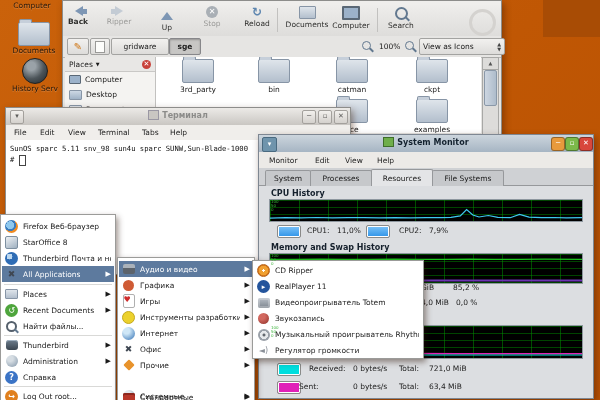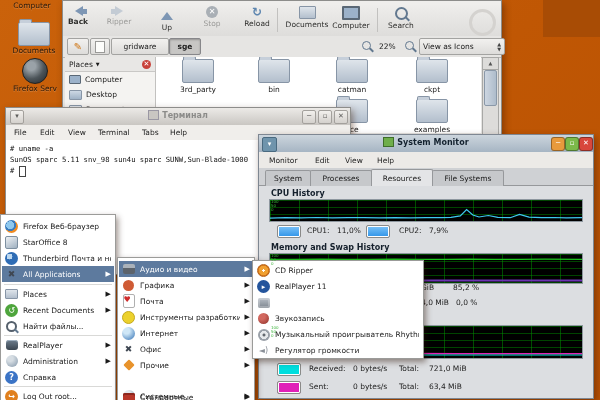--- a/index.html
+++ b/index.html
@@ -94,21 +94,21 @@
 
   <div class="abs" style="left:543px;top:0;width:57px;height:37px;background:#a84c05;"></div>
 
   <div class="abs dlabel" style="left:2px;top:1px;width:60px;">Computer</div>
   <div class="abs" style="left:8px;top:18px;width:52px;">
     <div class="dfolder" style="margin:4px auto 0;"></div>
     <div class="dlabel">Documents</div>
   </div>
   <div class="abs" style="left:6px;top:58px;width:58px;">
     <div class="globe" style="margin:0 auto;"></div>
-    <div class="dlabel ellip">Firefox Serv</div>
+    <div class="dlabel ellip">History Serv</div>
   </div>
 
   <div class="win" style="left:62px;top:0;width:438px;height:134px;">
     <div class="abs" style="left:0;top:0;right:0;height:4px;background:#efeeec;border-bottom:1px solid #c9c8c6;"></div>
 
     <div class="abs" style="left:0;top:4px;right:0;height:31px;background:linear-gradient(180deg,#eeedeb,#dedddb);border-bottom:1px solid #b9b8b6;">
       <div class="tbtn" style="left:0;width:30px;">
         <span><span class="head-l"></span><span class="tail-l"></span></span>
         <span class="lab" style="font-weight:bold;">Back</span>
       </div>
@@ -152,21 +152,21 @@
       <div class="crumb" style="left:27px;width:18px;">
           <span style="width:8px;height:10px;background:#fdfdfb;border:1px solid #9a9a98;display:inline-block;"></span>
         </div>
       <div class="crumb" style="left:48px;width:56px;">
           <span>gridware</span>
         </div>
       <div class="crumb active" style="left:106px;width:30px;">
           <span>sge</span>
         </div>
       <div class="abs" style="left:299px;top:5px;"><span class="mag" style="border-width:1.5px;width:7px;height:7px;"></span></div>
-      <div class="abs" style="left:316px;top:6px;font-size:7.5px;">22%</div>
+      <div class="abs" style="left:316px;top:6px;font-size:7.5px;">100%</div>
       <div class="abs" style="left:342px;top:5px;"><span class="mag" style="border-width:1.5px;width:7px;height:7px;"></span></div>
       <div class="crumb" style="left:356px;width:78px;justify-content:space-between;padding:0 3px;">
         <span>View as Icons</span>
         <span style="font-size:5px;line-height:5px;color:#444;">▲<br>▼</span>
       </div>
     </div>
 
     <div class="abs" style="left:2px;top:56px;width:90px;height:76px;background:#f4f3f1;border-right:1px solid #c2c1bf;">
       <div style="height:14px;background:#e8e7e5;border-bottom:1px solid #c9c8c6;display:flex;align-items:center;padding:0 4px;gap:3px;">
         <span>Places</span>
@@ -231,21 +231,20 @@
     </div>
     <div class="abs" style="left:0;top:17px;right:0;height:15px;background:#f0eeeb;border-bottom:1px solid #ccc9c5;">
       <span class="menuword" style="left:8px;">File</span>
       <span class="menuword" style="left:34px;">Edit</span>
       <span class="menuword" style="left:62px;">View</span>
       <span class="menuword" style="left:92px;">Terminal</span>
       <span class="menuword" style="left:136px;">Tabs</span>
       <span class="menuword" style="left:164px;">Help</span>
     </div>
     <div class="abs mono" style="left:0;top:32px;right:10px;bottom:0;background:#fff;padding:3px 0 0 4px;">
-      <div># uname -a</div>
       <div>SunOS sparc 5.11 snv_98 sun4u sparc SUNW,Sun-Blade-1000</div>
       <div><span>#</span> <span style="display:inline-block;width:5px;height:9px;border:1px solid #444;vertical-align:middle;"></span></div>
     </div>
     <div class="scroll abs" style="right:1px;top:32px;width:9px;bottom:1px;"></div>
   </div>
 
   <div class="win" style="left:258px;top:134px;width:334px;height:263px;background:#dcdee1;border-color:#7e8792;">
     <div class="ttl-active abs" style="left:0;top:0;right:0;height:17px;">
       <div class="abs" style="left:3px;top:2px;width:13px;height:13px;background:#6f94ac;border:1px solid #4a6a80;border-radius:2px;color:#fff;font-size:7px;text-align:center;line-height:12px;">▾</div>
       <div class="abs" style="left:0;right:0;top:2px;text-align:center;font-weight:bold;font-size:8px;">
@@ -325,21 +324,21 @@
         </div>
       <div class="abs" style="left:0;top:178px;right:0;height:13px;">
         <div class="swatch abs" style="left:18px;top:0;background:#00dede;"></div>
         <span class="legtext abs" style="left:50px;top:1px;">Received:</span>
         <span class="legtext abs" style="left:94px;top:1px;">0 bytes/s</span>
         <span class="legtext abs" style="left:140px;top:1px;">Total:</span>
         <span class="legtext abs" style="left:170px;top:1px;">721,0 MiB</span>
       </div>
       <div class="abs" style="left:0;top:196px;right:0;height:13px;">
         <div class="swatch abs" style="left:18px;top:0;background:#e020b8;"></div>
-        <span class="legtext abs" style="left:50px;top:1px;text-align:right;">Sent:</span>
+        <span class="legtext abs" style="left:40px;top:1px;text-align:right;">Sent:</span>
         <span class="legtext abs" style="left:94px;top:1px;">0 bytes/s</span>
         <span class="legtext abs" style="left:140px;top:1px;">Total:</span>
         <span class="legtext abs" style="left:170px;top:1px;">63,4 MiB</span>
       </div>
     </div>
   </div>
 
   <div class="menu" style="left:0;top:214px;width:114px;height:186px;">
     <div class="mrow" style="top:3px;">
       <span class="i i-firefox"></span>
@@ -377,21 +376,21 @@
       <span class="i">
           <span class="mag" style="border-color:#55606c;width:7px;height:7px;"></span>
         </span>
         <span class="mlab">Найти файлы...</span>
     </div>
     <div class="msep" style="top:120px;"></div>
     <div class="mrow" style="top:122px;">
       <span class="i">
           <span class="i-prefs"></span>
         </span>
-        <span class="mlab">RealPlayer</span>
+        <span class="mlab">Thunderbird</span>
         <span class="marr">▶</span>
     </div>
     <div class="mrow" style="top:138px;">
       <span class="i">
           <span class="i-admin"></span>
         </span>
         <span class="mlab">Administration</span>
         <span class="marr">▶</span>
     </div>
     <div class="mrow" style="top:154px;">
@@ -417,21 +416,21 @@
       <span class="i">
           <span class="i-graphics"></span>
         </span>
         <span class="mlab">Графика</span>
         <span class="marr">▶</span>
     </div>
     <div class="mrow" style="top:35px;">
       <span class="i">
           <span class="i-games">♥</span>
         </span>
-        <span class="mlab">Почта</span>
+        <span class="mlab">Игры</span>
         <span class="marr">▶</span>
     </div>
     <div class="mrow" style="top:51px;">
       <span class="i">
           <span class="i-dev"></span>
         </span>
         <span class="mlab">Инструменты разработки</span>
         <span class="marr">▶</span>
     </div>
     <div class="mrow" style="top:67px;">
@@ -475,20 +474,21 @@
         <span class="mlab">CD Ripper</span>
     </div>
     <div class="mrow" style="top:18px;height:15px;">
       <span class="i i-real">▸</span>
         <span class="mlab">RealPlayer 11</span>
     </div>
     <div class="mrow" style="top:34px;height:15px;">
       <span class="i">
           <span class="i-totem"></span>
         </span>
+        <span class="mlab">Видеопроигрыватель Totem</span>
     </div>
     <div class="mrow" style="top:50px;height:15px;">
       <span class="i">
           <span class="i-rec"></span>
         </span>
         <span class="mlab">Звукозапись</span>
     </div>
     <div class="mrow" style="top:66px;height:15px;">
       <span class="i">
           <span class="i-rb"></span>

